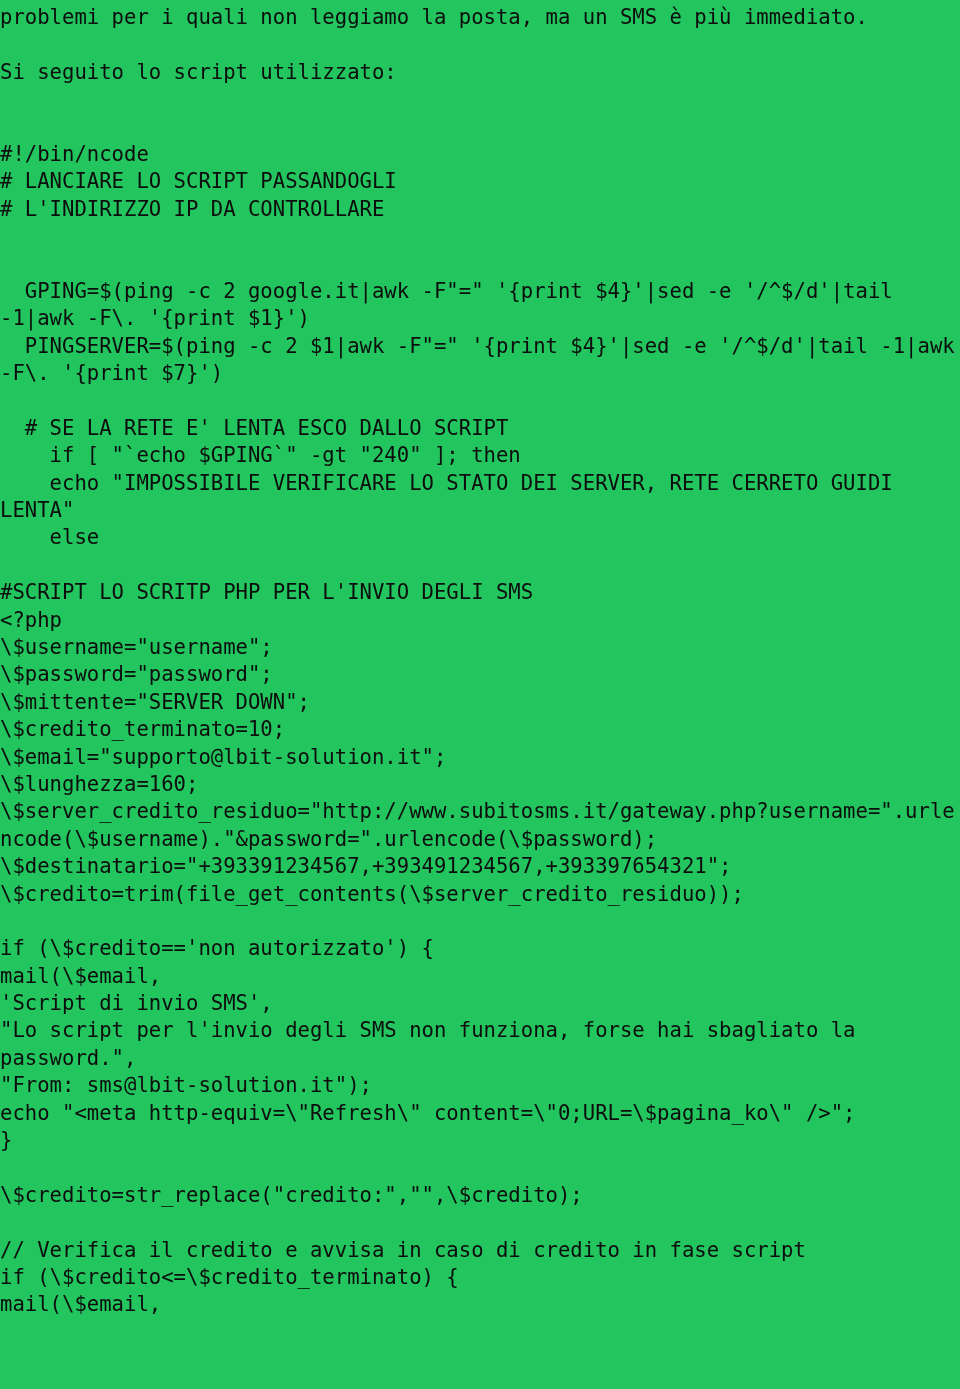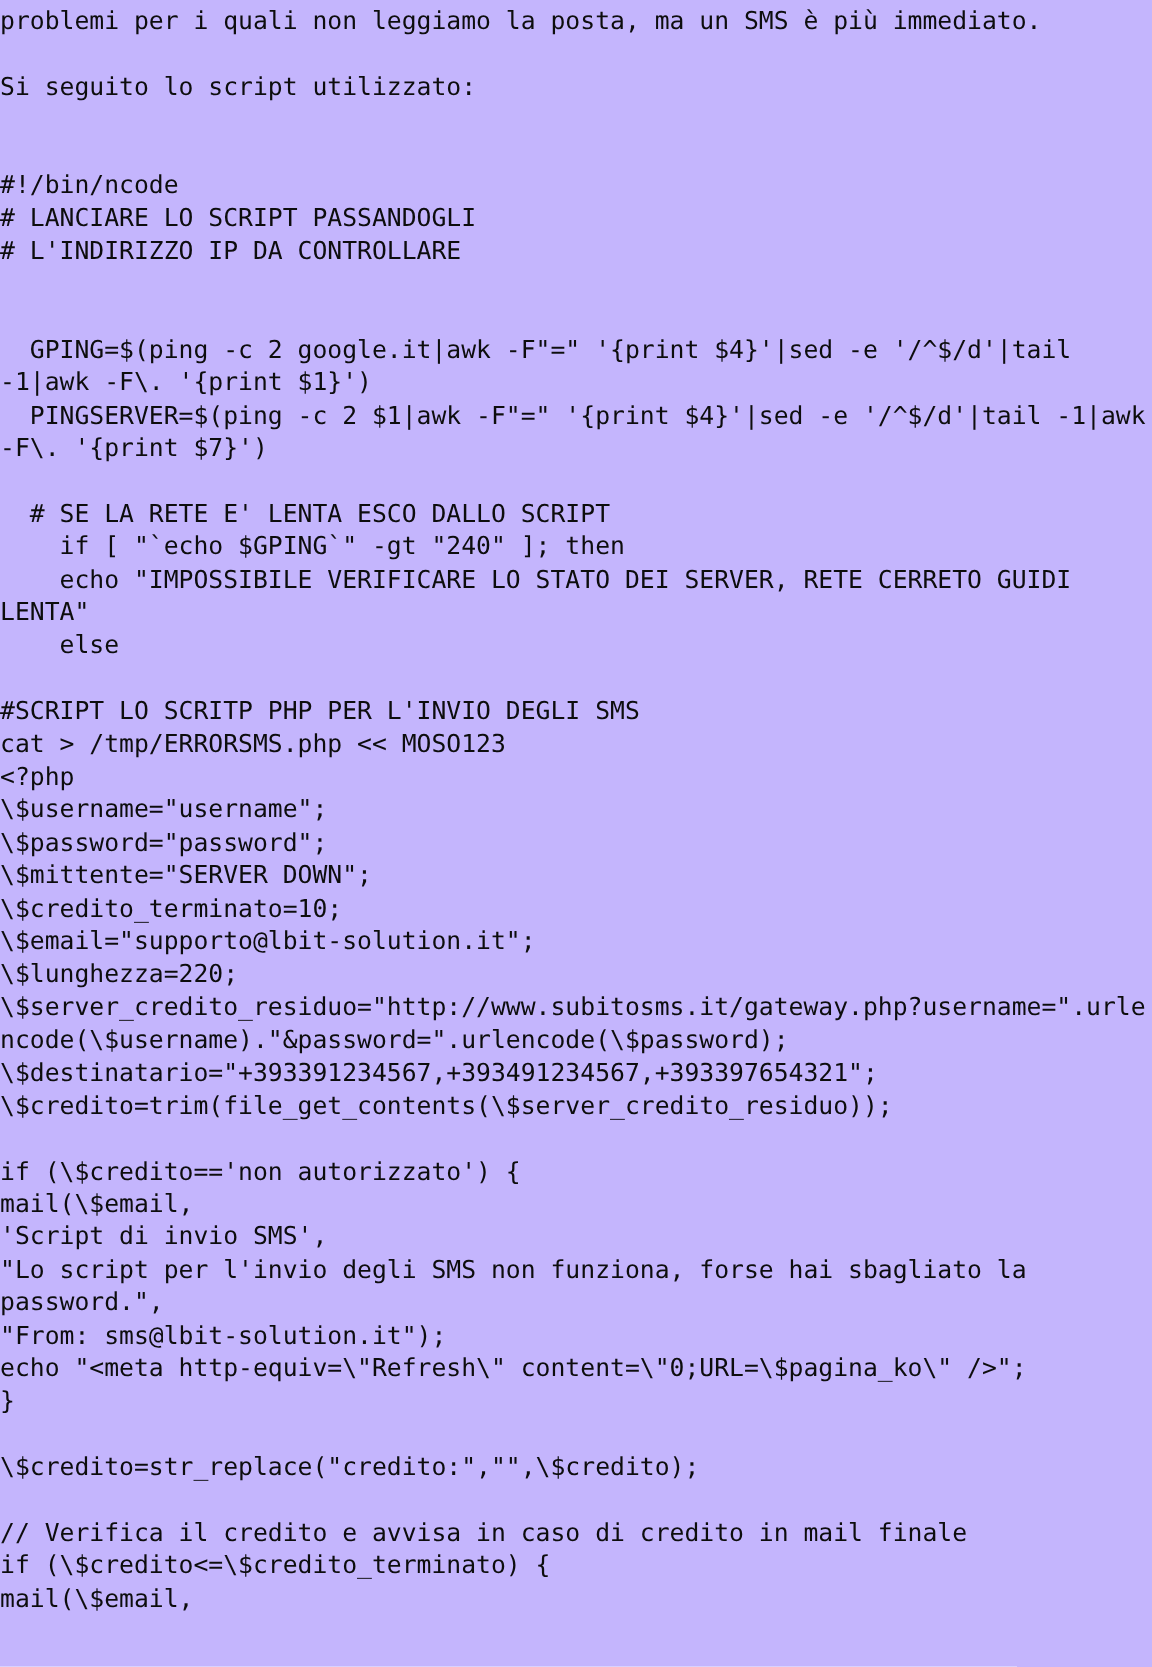--- a/index.html
+++ b/index.html
@@ -15,21 +15,21 @@
     font-family: "DejaVu Sans Mono", "Liberation Mono", monospace;
     color: #000000;
     -webkit-font-smoothing: antialiased;
   }
   .page {
     position: relative;
     width: 960px;
     height: 1389px;
     box-sizing: border-box;
     padding: 12px;
-    background: #c4b5fd;
+    background: #22c55e;
   }
   .doc-body {
     position: absolute;
     left: 0px;
     top: 4px;
     width: 960px;
   }
   .line {
     display: block;
     font-size: 20.6px;
@@ -65,42 +65,41 @@
     <span class="line">  PINGSERVER=$(ping -c 2 $1|awk -F"=" '{print $4}'|sed -e '/^$/d'|tail -1|awk</span>
     <span class="line">-F\. '{print $7}')</span>
     <span class="line blank"></span>
     <span class="line">  # SE LA RETE E' LENTA ESCO DALLO SCRIPT</span>
     <span class="line">    if [ "`echo $GPING`" -gt "240" ]; then</span>
     <span class="line">    echo "IMPOSSIBILE VERIFICARE LO STATO DEI SERVER, RETE CERRETO GUIDI</span>
     <span class="line">LENTA"</span>
     <span class="line">    else</span>
     <span class="line blank"></span>
     <span class="line">#SCRIPT LO SCRITP PHP PER L'INVIO DEGLI SMS</span>
-    <span class="line">cat &gt; /tmp/ERRORSMS.php &lt;&lt; MOSO123</span>
     <span class="line">&lt;?php</span>
     <span class="line">\$username="username";</span>
     <span class="line">\$password="password";</span>
     <span class="line">\$mittente="SERVER DOWN";</span>
     <span class="line">\$credito_terminato=10;</span>
     <span class="line">\$email="supporto@lbit-solution.it";</span>
-    <span class="line">\$lunghezza=220;</span>
+    <span class="line">\$lunghezza=160;</span>
     <span class="line">\$server_credito_residuo="http://www.subitosms.it/gateway.php?username=".urle</span>
     <span class="line">ncode(\$username)."&amp;password=".urlencode(\$password);</span>
     <span class="line">\$destinatario="+393391234567,+393491234567,+393397654321";</span>
     <span class="line">\$credito=trim(file_get_contents(\$server_credito_residuo));</span>
     <span class="line blank"></span>
     <span class="line">if (\$credito=='non autorizzato') {</span>
     <span class="line">mail(\$email,</span>
     <span class="line">'Script di invio SMS',</span>
     <span class="line">"Lo script per l'invio degli SMS non funziona, forse hai sbagliato la</span>
     <span class="line">password.",</span>
     <span class="line">"From: sms@lbit-solution.it");</span>
     <span class="line">echo "&lt;meta http-equiv=\"Refresh\" content=\"0;URL=\$pagina_ko\" /&gt;";</span>
     <span class="line">}</span>
     <span class="line blank"></span>
     <span class="line">\$credito=str_replace("credito:","",\$credito);</span>
     <span class="line blank"></span>
-    <span class="line">// Verifica il credito e avvisa in caso di credito in mail finale</span>
+    <span class="line">// Verifica il credito e avvisa in caso di credito in fase script</span>
     <span class="line">if (\$credito&lt;=\$credito_terminato) {</span>
     <span class="line">mail(\$email,</span>
 
   </div>
 </div>
 
 </body></html>

